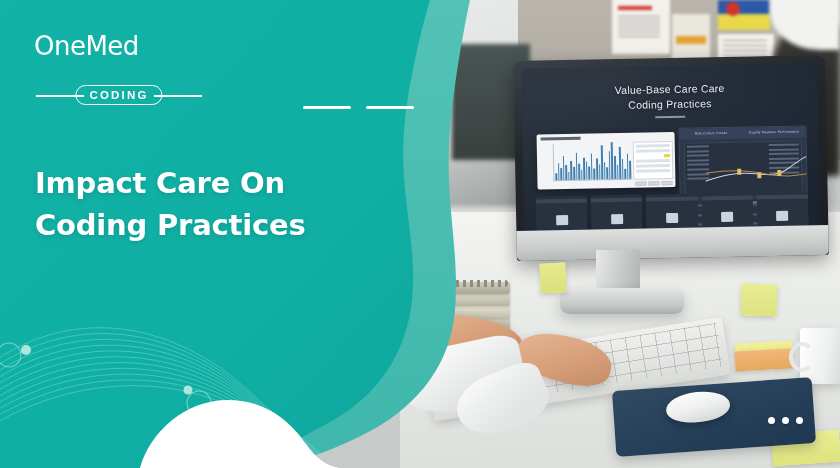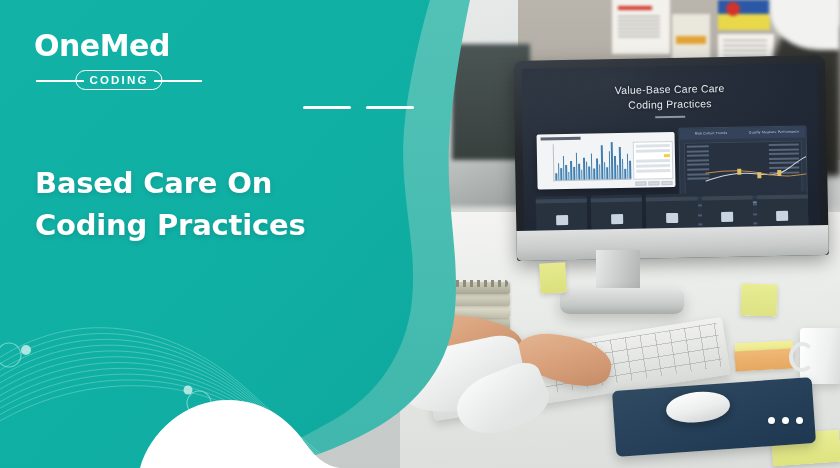--- a/index.html
+++ b/index.html
@@ -260,24 +260,24 @@
 
   
   .teal-wrap { position:absolute; inset:0; }
   .teal-svg { position:absolute; left:0; top:0; }
 
   .brand-content { position:absolute; left:0; top:0; width:430px; height:468px; }
 
   .logo { position:absolute; left:34px; top:28px; width:170px; }
   .logo-word {
     font-family:"DejaVu Sans", sans-serif;
-    font-size:30px; font-weight:700; color:#ffffff;
+    font-size:26px; font-weight:400; color:#ffffff;
     letter-spacing:-.5px; line-height:36px;
   }
-  .logo-sub { position:relative; height:20px; margin-top:6px; }
+  .logo-sub { position:relative; height:20px; margin-top:21px; }
   .logo-line { position:absolute; top:10px; height:1.5px; background:#ffffff; }
   .logo-line.l { left:2px; width:48px; }
   .logo-line.r { right:2px; width:48px; }
   .logo-pill {
     position:absolute; left:50%; top:0; transform:translateX(-50%);
     border:1.6px solid #ffffff; border-radius:11px;
     padding:2px 13px; font-size:11.5px; font-weight:700; color:#ffffff;
     letter-spacing:2.2px; line-height:14px;
   }
 
@@ -551,20 +551,20 @@
           <span class="logo-pill">CODING</span>
         </div>
       </div>
 
       <div class="dashes" id="dashes">
           <i></i>
           <i></i>
         </div>
 
       <div class="headline">
-        <div>Based Care On</div>
+        <div>Impact Care On</div>
         <div>Coding Practices</div>
       </div>
 
     </div>
   </div>
 
 </div>
 
 </body></html>

